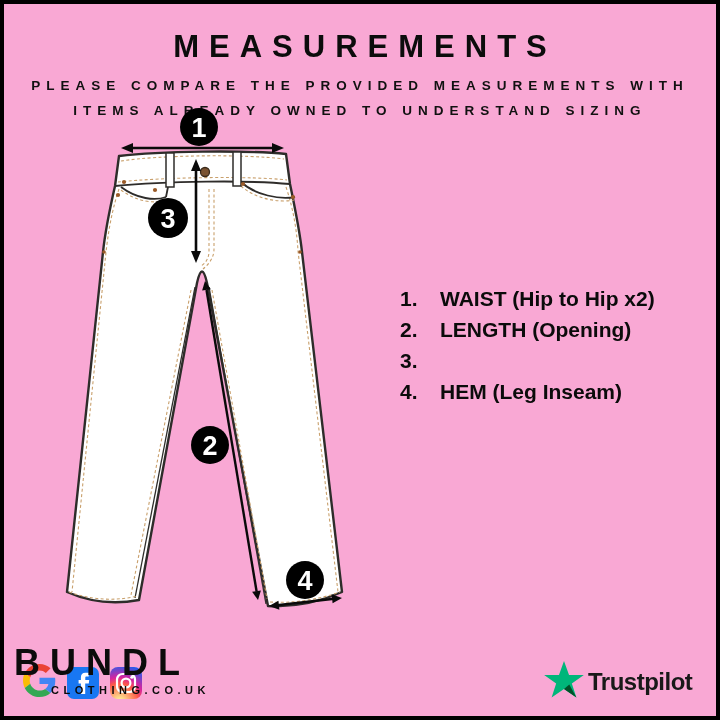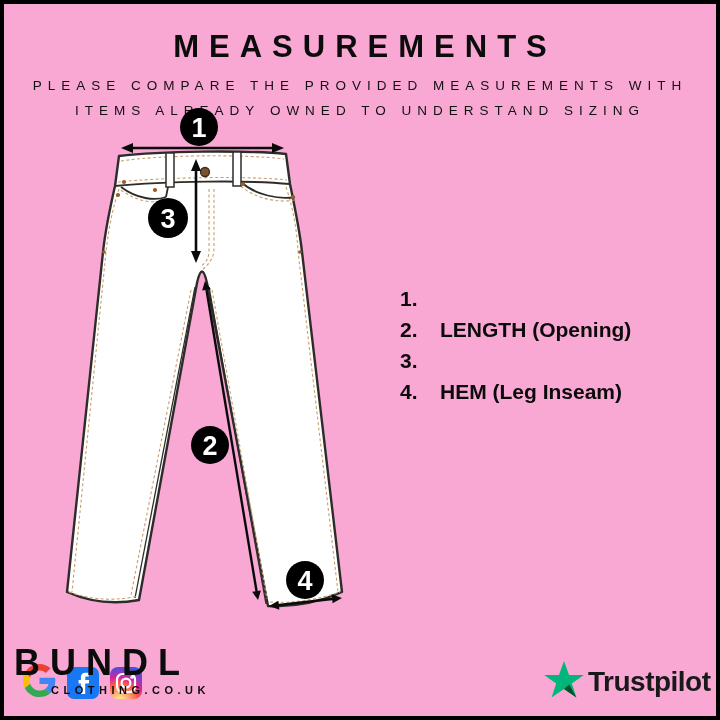--- a/index.html
+++ b/index.html
@@ -15,40 +15,40 @@
   }
   .canvas{position:relative;width:712px;height:712px;}
   
   .header{position:absolute;top:0;left:0;width:712px;text-align:center;}
   .title{
     margin-top:26px;
     font-size:31px;font-weight:bold;color:#0c0c0c;
     letter-spacing:10px;text-indent:10px;
     line-height:1.1;
   }
-  .subtitle{margin-top:9px;font-size:13.5px;font-weight:normal;color:#111;
+  .subtitle{margin-top:9px;font-size:13.5px;font-weight:bold;color:#111;
     letter-spacing:6px;line-height:25px;}
   
   .jeans-wrap{position:absolute;left:51px;top:101px;width:310px;height:520px;}
   
   .legend{position:absolute;left:396px;top:283px;}
   .legend-row{display:flex;align-items:baseline;height:31px;
     font-size:21px;font-weight:bold;color:#0b0b0b;white-space:nowrap;}
   .legend-num{width:40px;flex:0 0 40px;}
   
   .social{position:absolute;left:19px;top:660px;display:flex;align-items:center;gap:11px;}
   .social .ic{display:block;}
   .fb{width:32px;height:32px;border-radius:7px;background:#1877F2;position:relative;}
   .ig{width:32px;height:32px;border-radius:8px;position:relative;
     background:radial-gradient(circle at 30% 110%, #fdf497 0%, #fdf497 5%, #fd5949 45%, #d6249f 60%, #285AEB 90%);}
   .brand{position:absolute;left:0;top:641px;width:620px;text-align:left;color:#0c0c0c;}
   .brand-name{font-size:36px;font-weight:bold;letter-spacing:10px;text-indent:10px;line-height:1;}
   .brand-domain{margin-top:3px;font-size:11px;font-weight:bold;letter-spacing:4.5px;text-indent:4px;padding-left:43px;}
   .trustpilot{position:absolute;left:540px;top:656px;display:flex;align-items:center;gap:4px;}
-  .tp-word{font-size:28px;font-weight:600;color:#191919;letter-spacing:-0.5px;}
+  .tp-word{font-size:24px;font-weight:600;color:#191919;letter-spacing:-0.5px;}
   svg text{font-family:"Liberation Sans", sans-serif;}
 </style>
 </head>
 <body>
 
 <div class="page">
 <div class="canvas">
 
   <div class="header">
     <div class="title">MEASUREMENTS</div>
@@ -146,20 +146,21 @@
       <g>
         <circle cx="250" cy="475" r="19" fill="#000"></circle>
         <text x="250" y="484.5" text-anchor="middle" font-size="27" font-weight="bold" fill="#fff">4</text>
       </g>
     </svg>
   </div>
 
   <div class="legend">
     <div class="legend-row">
       <span class="legend-num">1.</span>
+      <span>WAIST (Hip to Hip x2)</span>
     </div>
     <div class="legend-row">
       <span class="legend-num">2.</span>
       <span>LENGTH (Opening)</span>
     </div>
     <div class="legend-row">
       <span class="legend-num">3.</span>
     </div>
     <div class="legend-row">
       <span class="legend-num">4.</span>

